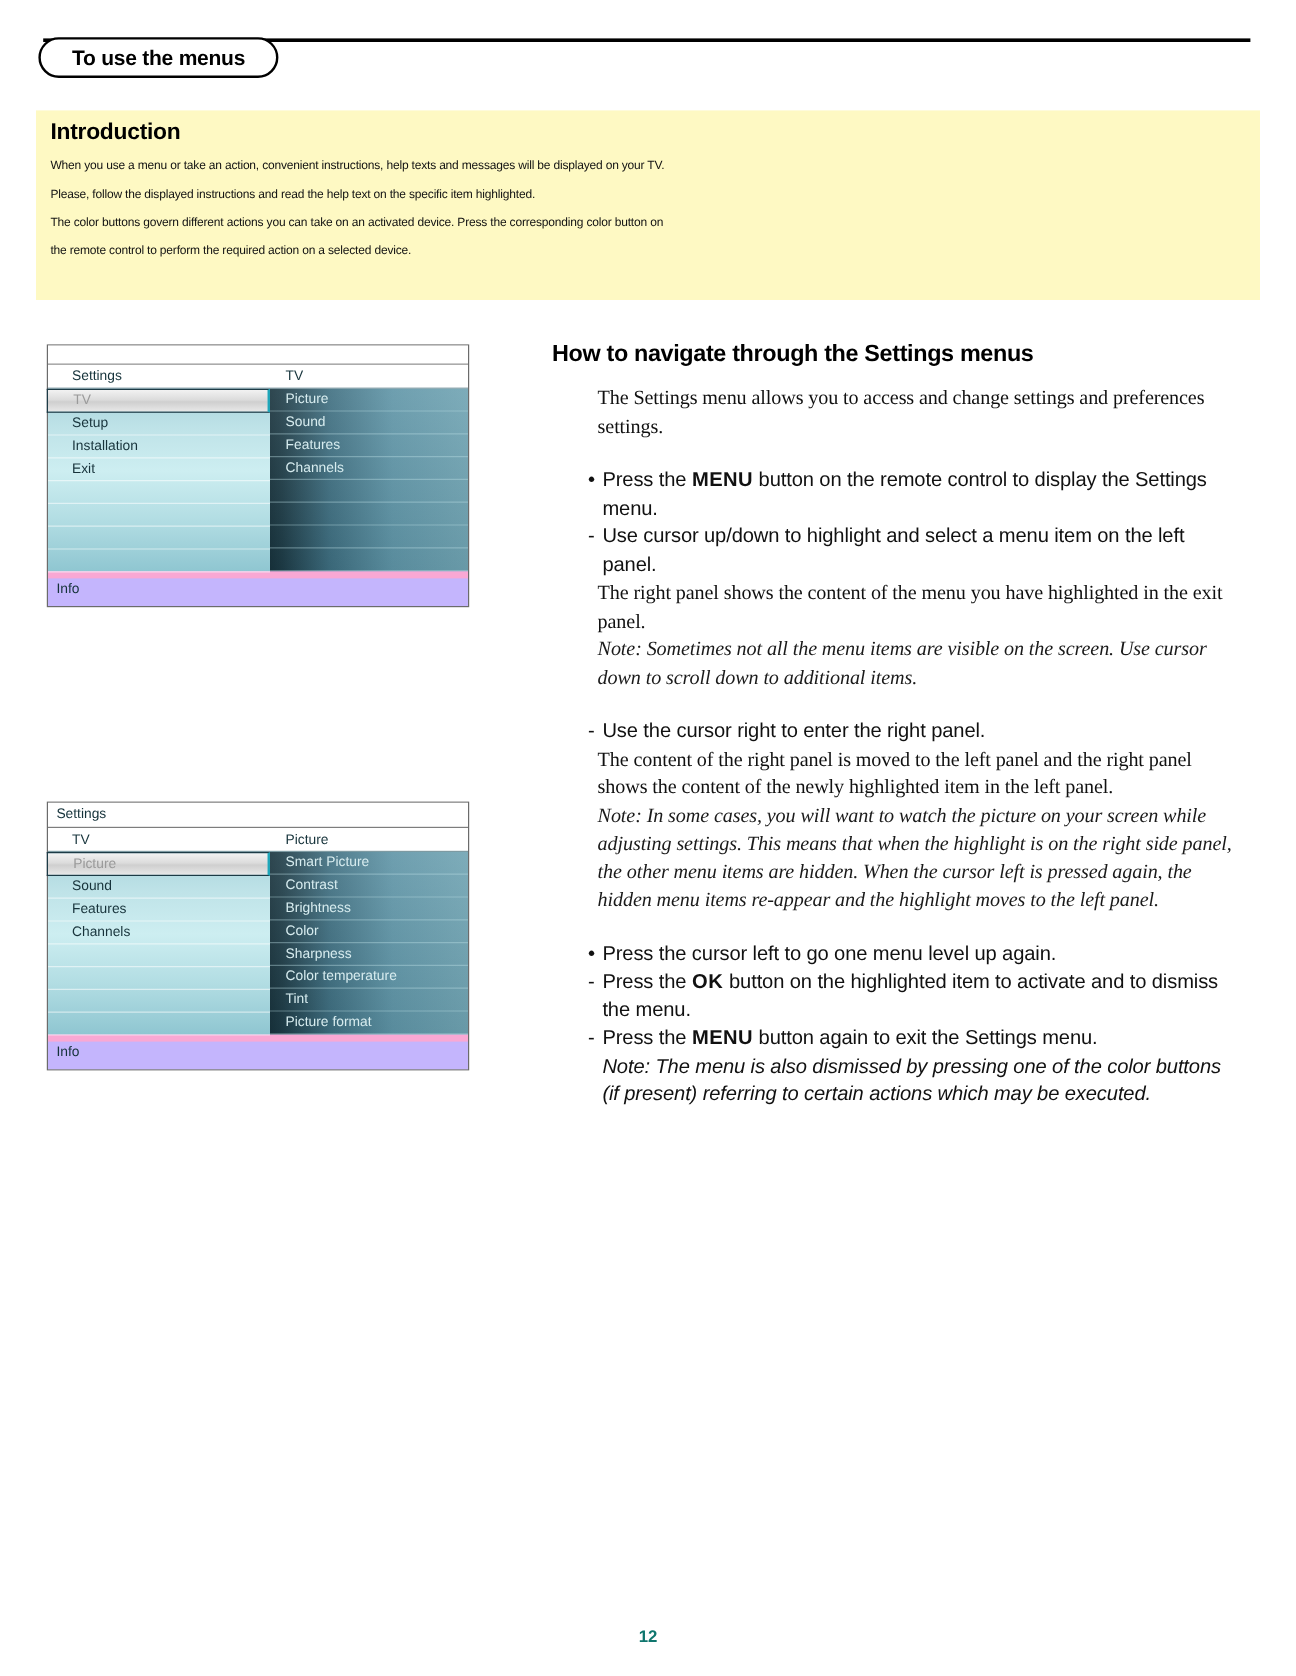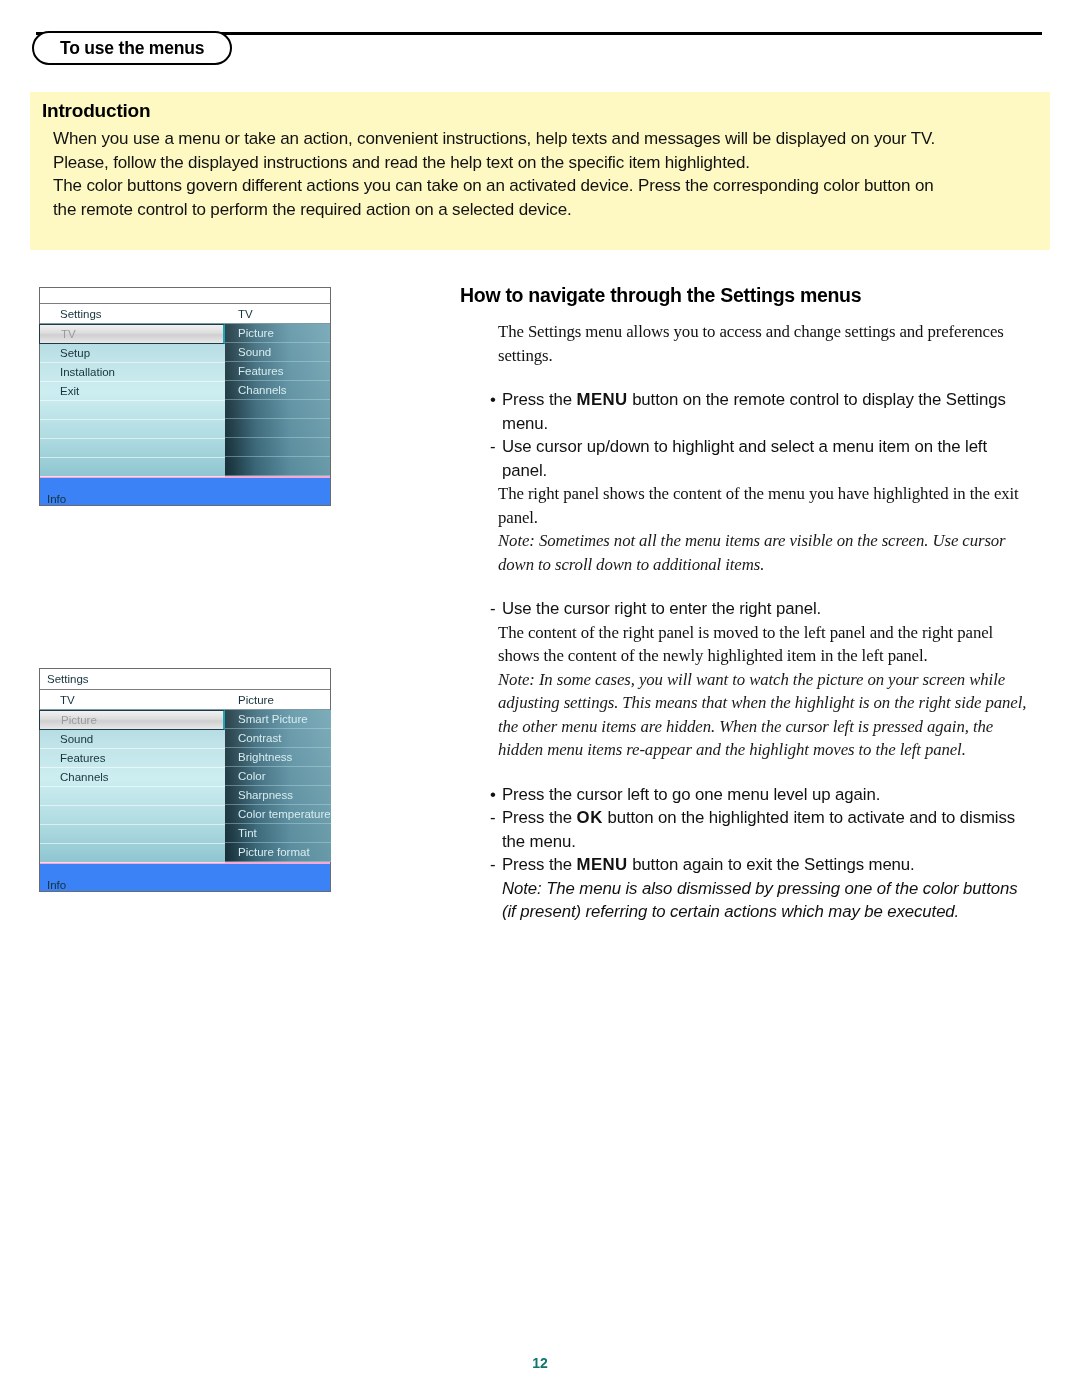--- a/index.html
+++ b/index.html
@@ -54,34 +54,33 @@
     padding: 8px 12px 0 12px;
   }
   .intro-title {
     font-size: 19px;
     font-weight: bold;
     color: #000;
     margin-bottom: 5px;
     letter-spacing: -0.2px;
   }
   .intro-line {
-    font-size: 17px;
+    font-size: 10px;
     line-height: 23.5px;
     color: #111;
     letter-spacing: -0.15px;
     white-space: nowrap;
-    margin-left: 11px;
   }
 
   
   .tvmenu {
     position: absolute;
     border: 1px solid #6b6b6b;
     background: #fff;
-    width: 292px;
+    width: 352px;
   }
   #tvmenu-1 { left: 39px; top: 287px; }
   #tvmenu-2 { left: 39px; top: 668px; }
 
   .tv-topbar {
     height: 16px;
     border-bottom: 1px solid #7d7d7d;
     background: #fff;
   }
   .tv-topbar.with-label {
@@ -153,24 +152,24 @@
     border: 1px solid #1d3b46;
     border-right: 2px solid #1fa5b8;
     height: 20px;
     margin-left: -1px;
     width: 186px;
     padding-left: 21px;
   }
 
   .tv-footer {
     height: 29px;
-    border-top: 2px solid #f9a8d4;
-    background: #3b82f6;
-    display: flex;
-    align-items: flex-end;
+    border-top: 6px solid #f9a8d4;
+    background: #c4b5fd;
+    display: flex;
+    align-items: flex-start;
     padding: 3px 0 0 7px;
   }
   .tv-footer span { font-size: 11.5px; color: #15323a; }
 
   
   .rightcol {
     position: absolute;
     left: 460px;
     top: 284px;
     width: 570px;

